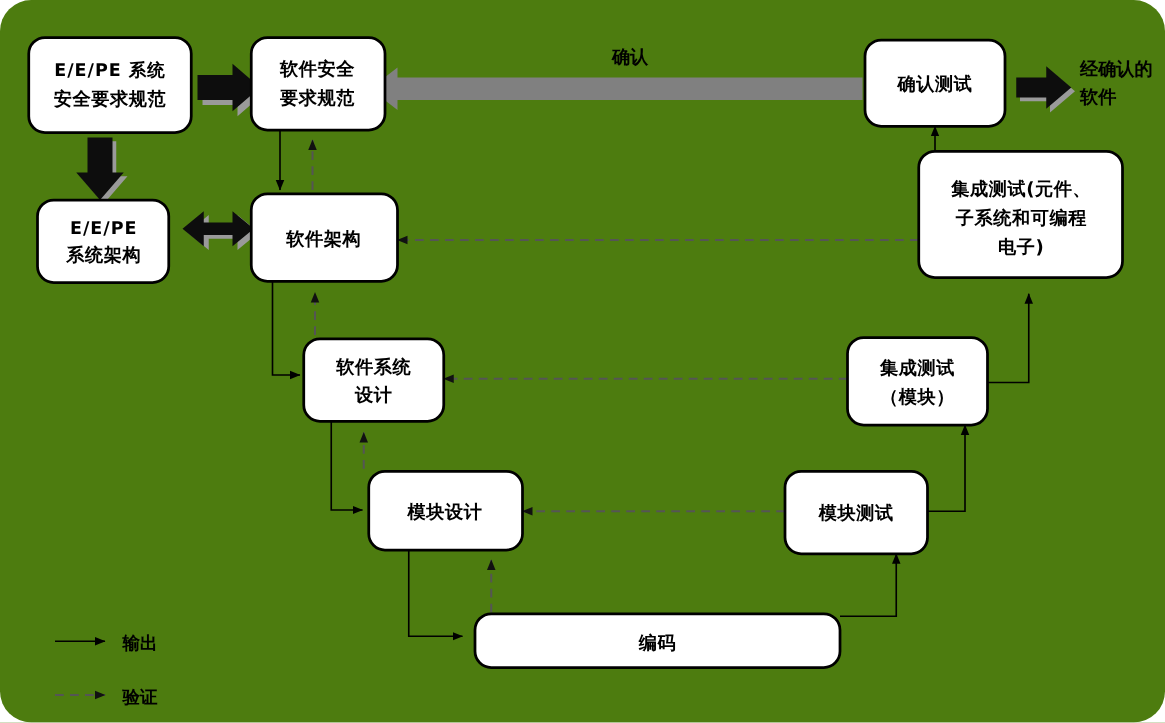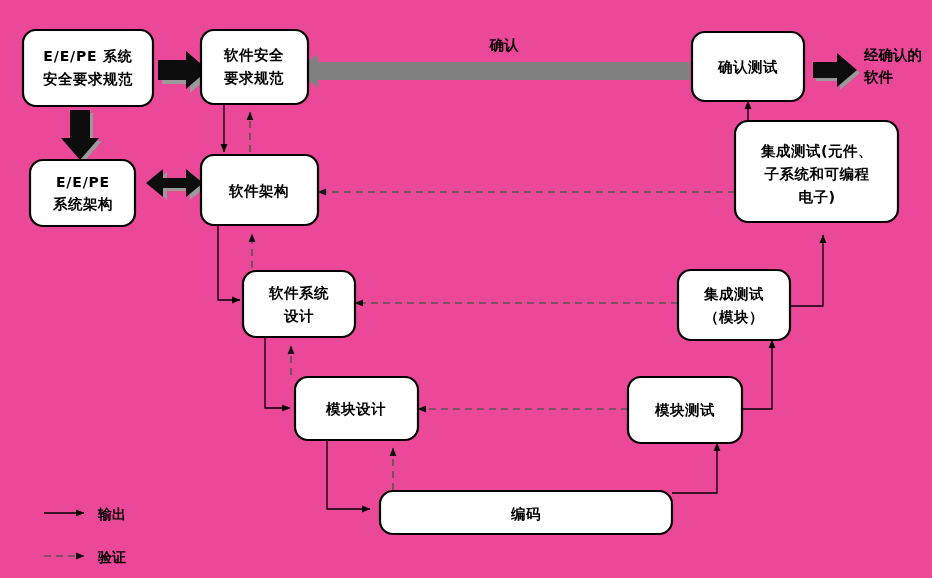--- a/index.html
+++ b/index.html
@@ -4,23 +4,24 @@
 <style>
   html, body {
     margin: 0;
     padding: 0;
     background: #ffffff;
   }
   #stage {
     position: relative;
     width: 932px;
     height: 578px;
-    background: #ec4899;
+    background: #4d7c0f;
     overflow: hidden;
     font-family: "DejaVu Sans", "Liberation Sans", sans-serif;
+    border-radius: 25px;
   }
   svg.diagram {
     position: absolute;
     left: 0;
     top: 0;
     width: 932px;
     height: 578px;
   }
   .node-box {
     fill: #ffffff;

